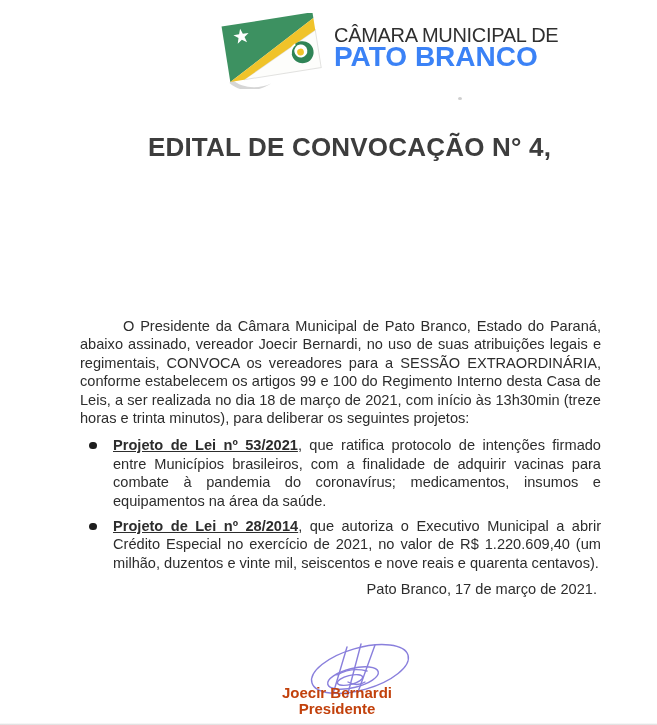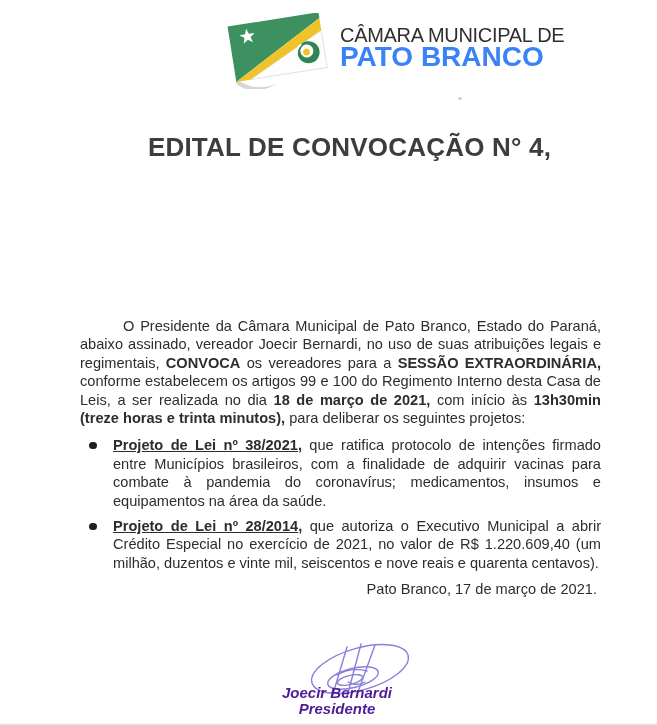--- a/index.html
+++ b/index.html
@@ -1,46 +1,46 @@
 <!DOCTYPE html>
 <html><head>
 <meta charset="utf-8">
 <style>
   html,body{margin:0;padding:0;background:#ffffff;}
   .page{
     position:relative;width:657px;height:725px;background:#ffffff;overflow:hidden;
     font-family:"Liberation Sans","DejaVu Sans",sans-serif;color:#2d2d2d;
   }
   
-  .logo{position:absolute;left:226px;top:13px;display:flex;align-items:flex-start;}
+  .logo{position:absolute;left:220px;top:13px;display:flex;align-items:flex-start;}
   .flag{display:block;}
   .org-name{margin-left:10px;padding-top:13px;white-space:nowrap;}
   .org-line1{font-size:20px;letter-spacing:-0.3px;color:#2f2f2f;line-height:19px;}
   .org-line2{font-size:28px;font-weight:700;color:#3b82f6;letter-spacing:0px;line-height:24px;}
   .artifact{position:absolute;left:458px;top:97px;width:4px;height:3px;background:#c3c3c3;
     border-radius:50%;opacity:.8;filter:blur(.4px);}
   
   .title{
     position:absolute;left:0;top:134px;width:100%;margin:0;padding-left:42px;box-sizing:border-box;
     text-align:center;font-size:26px;font-weight:700;color:#3d3d3d;line-height:26px;letter-spacing:0.2px;
   }
   
   .content{position:absolute;left:80px;top:317px;width:521px;font-size:14.6px;line-height:18.4px;}
   .intro{margin:0;text-indent:43px;text-align:justify;}
-  .b{font-weight:700;}
+  .b{font-weight:400;}
   .projects{list-style:none;margin:9px 0 0 0;padding:0;}
   .project{position:relative;padding-left:33px;margin-bottom:7px;text-align:justify;}
   .project:last-child{margin-bottom:0;}
   .bullet{position:absolute;left:9px;top:5.5px;width:7.5px;height:7.5px;background:#1e1e1e;border-radius:50%;}
   .pt{font-weight:700;text-decoration:underline;}
   .dateline{margin:8px 4px 0 0;text-align:right;}
   
   .signature{position:absolute;left:303px;top:641px;}
   .signer{position:absolute;left:237px;top:685px;width:200px;text-align:center;
-    font-weight:700;color:#4c1d95;font-size:15px;line-height:15.5px;font-style:italic;}
+    font-weight:700;color:#c2410c;font-size:15px;line-height:15.5px;}
   .scan-edge{position:absolute;left:0;bottom:0;width:100%;height:2px;
     background:linear-gradient(#ffffff,#d9d9d9);}
 </style>
 </head>
 <body>
 
 <div class="page">
 
   <header class="logo">
     <svg class="flag" width="104" height="76" viewBox="0 0 104 76" aria-hidden="true">
@@ -65,21 +65,21 @@
   <div class="artifact"></div>
 
   <h1 class="title">
     <span>EDITAL DE CONVOCAÇÃO N° 4,</span><br>
   </h1>
 
   <main class="content">
     <p class="intro"><span>O Presidente da Câmara Municipal de Pato Branco, Estado do Paraná, abaixo assinado, vereador Joecir Bernardi, no uso de suas atribuições legais e regimentais, </span><span class="b">CONVOCA</span><span> os vereadores para a </span><span class="b">SESSÃO EXTRAORDINÁRIA,</span><span> conforme estabelecem os artigos 99 e 100 do Regimento Interno desta Casa de Leis, a ser realizada no dia </span><span class="b">18 de março de 2021,</span><span> com início às </span><span class="b">13h30min (treze horas e trinta minutos),</span><span> para deliberar os seguintes projetos:</span></p>
 
     <ul class="projects">
-      <li class="project"><span class="bullet"></span><span class="pt">Projeto de Lei nº 38/2021</span><span class="b">,</span><span> que ratifica protocolo de intenções firmado entre Municípios brasileiros, com a finalidade de adquirir vacinas para combate à pandemia do coronavírus; medicamentos, insumos e equipamentos na área da saúde.</span></li>
+      <li class="project"><span class="bullet"></span><span class="pt">Projeto de Lei nº 53/2021</span><span class="b">,</span><span> que ratifica protocolo de intenções firmado entre Municípios brasileiros, com a finalidade de adquirir vacinas para combate à pandemia do coronavírus; medicamentos, insumos e equipamentos na área da saúde.</span></li>
       <li class="project"><span class="bullet"></span><span class="pt">Projeto de Lei nº 28/2014</span><span class="b">,</span><span> que autoriza o Executivo Municipal a abrir Crédito Especial no exercício de 2021, no valor de R$ 1.220.609,40 (um milhão, duzentos e vinte mil, seiscentos e nove reais e quarenta centavos).</span></li>
     </ul>
 
     <p class="dateline">Pato Branco, 17 de março de 2021.</p>
   </main>
 
   <svg class="signature" width="115" height="62" viewBox="0 0 115 62" aria-hidden="true">
     <g stroke="#7d72d9" stroke-width="1.4" fill="none" opacity="0.9" stroke-linecap="round">
       <ellipse cx="57" cy="28" rx="50" ry="21" transform="rotate(-16 57 28)"></ellipse>
       <ellipse cx="50" cy="37" rx="26" ry="9.5" transform="rotate(-14 50 37)"></ellipse>

